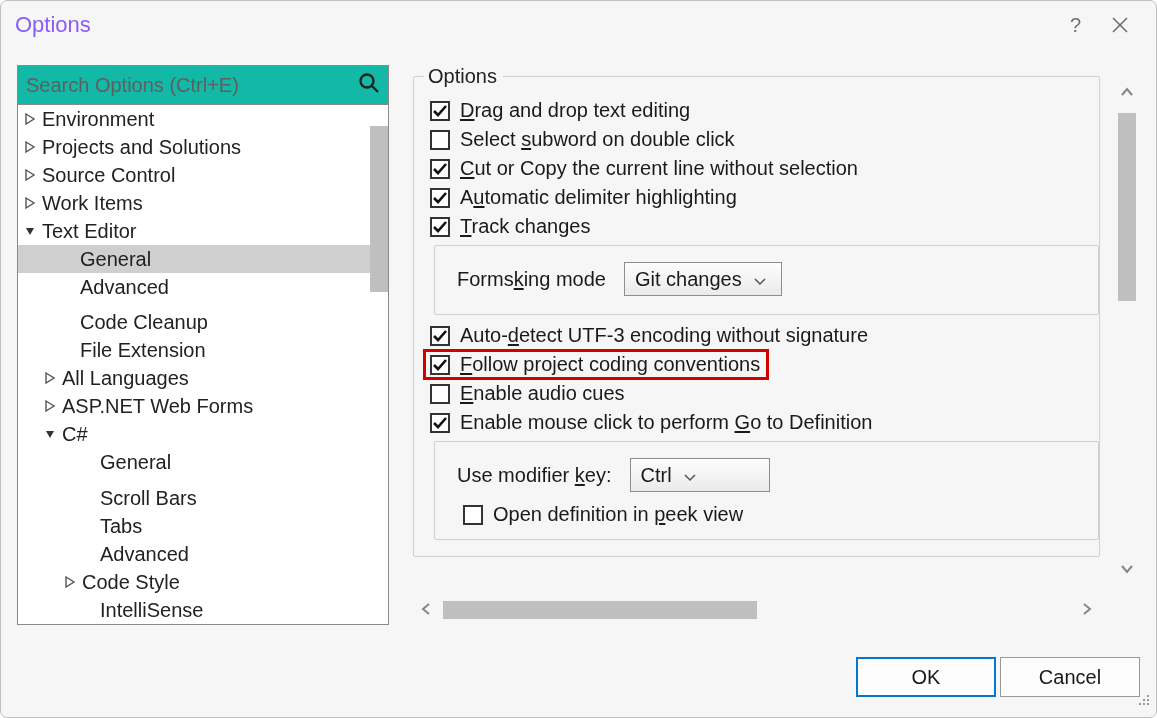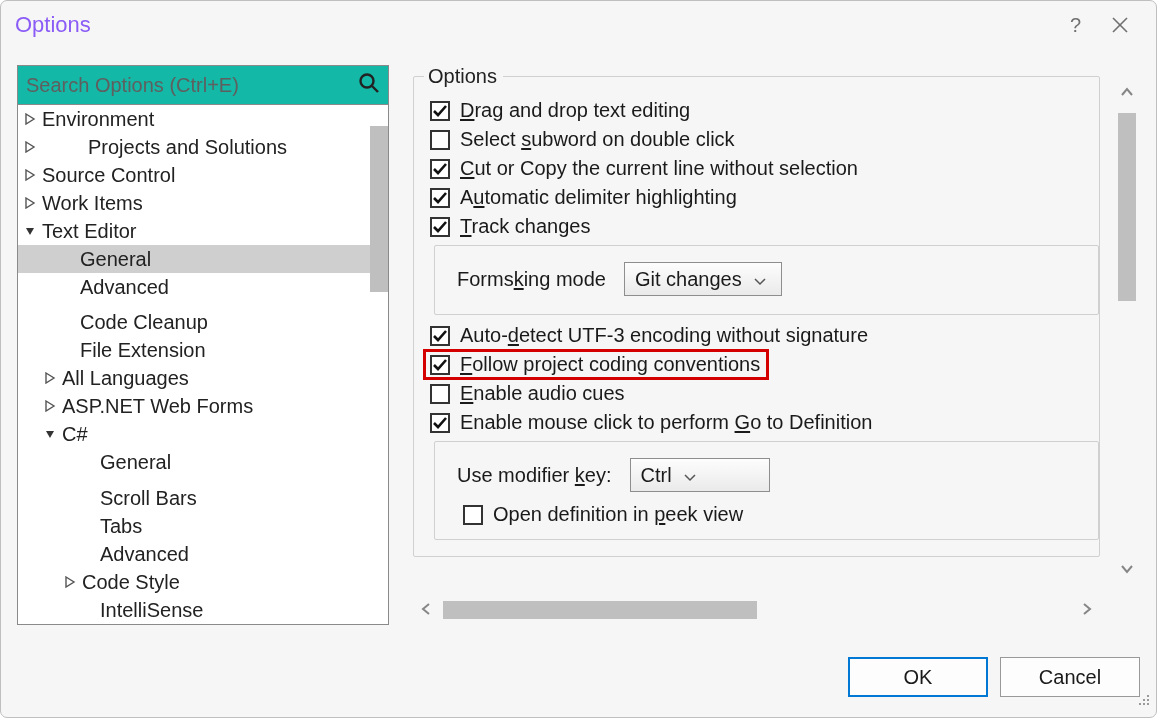--- a/index.html
+++ b/index.html
@@ -176,21 +176,21 @@
   .combo .combo-caret { color: #555; }
   .field-row {
     display: flex; align-items: center; gap: 18px;
     padding: 8px 0 8px 12px;
   }
 
   .buttons {
     position: absolute;
     right: 16px;
     bottom: 20px;
-    display: flex; gap: 12px;
+    display: flex; gap: 4px;
   }
   .btn {
     width: 140px; height: 40px;
     display: flex; align-items: center; justify-content: center;
     border: 1px solid #999;
     background: #fdfdfd;
     font-size: 20px;
   }
   .btn.primary { border: 2px solid #0078d4; }
 
@@ -235,21 +235,21 @@
       <div class="tree" id="tree">
         <div class="tree-scroll"></div>
       <div class="tree-item" style="padding-left: 6px;">
             <span class="caret">
               <svg width="12" height="12" viewBox="0 0 12 12">
                 <polygon points="2,1 10,6 2,11" fill="none" stroke="#555" stroke-width="1.4"></polygon>
               </svg>
             </span>
             <span class="tree-label">Environment</span>
           </div>
-          <div class="tree-item" style="padding-left: 6px; gap: 46px;">
+          <div class="tree-item" style="padding-left: 6px;">
             <span class="caret">
               <svg width="12" height="12" viewBox="0 0 12 12">
                 <polygon points="2,1 10,6 2,11" fill="none" stroke="#555" stroke-width="1.4"></polygon>
               </svg>
             </span>
             <span class="tree-label">Projects and Solutions</span>
           </div>
           <div class="tree-item" style="padding-left: 6px;">
             <span class="caret">
               <svg width="12" height="12" viewBox="0 0 12 12">

